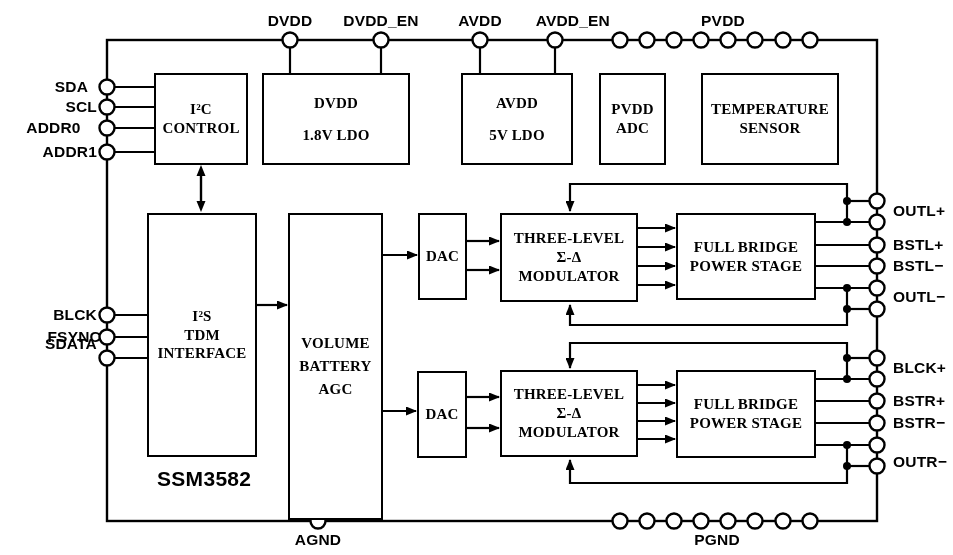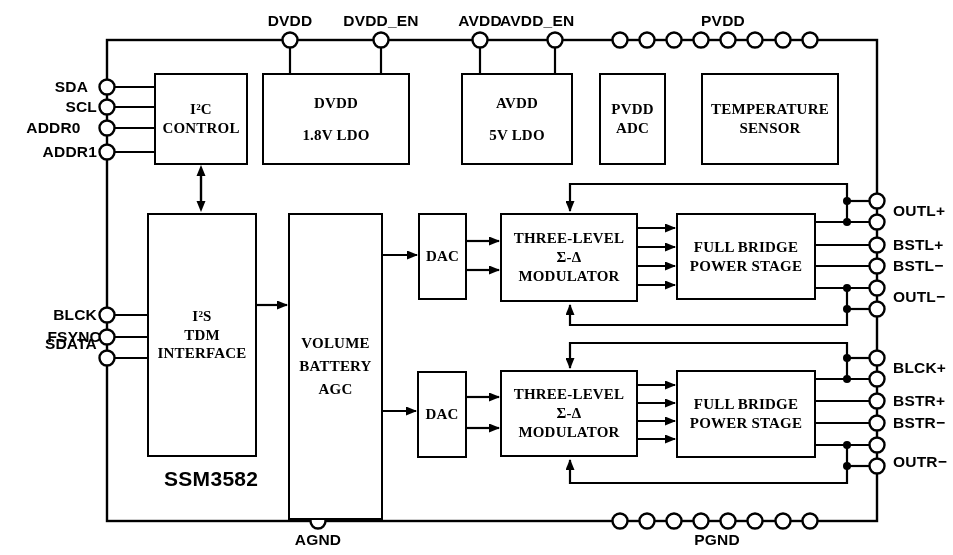--- a/index.html
+++ b/index.html
@@ -18,21 +18,21 @@
     letter-spacing:.2px;
     font-family:Liberation Serif, serif;
   }
   .lh-wide{line-height:2.15;}
   .lh-mid{line-height:1.55;}
   .plabel{
     position:absolute;z-index:3;font-weight:bold;font-size:15.5px;
     height:18px;line-height:18px;white-space:nowrap;letter-spacing:.2px;
   }
   .chiplabel{
-    position:absolute;z-index:3;font-weight:bold;font-size:21px;letter-spacing:.3px;margin-left:7px;
+    position:absolute;z-index:3;font-weight:bold;font-size:21px;letter-spacing:.3px;
   }
 </style>
 </head>
 <body>
 
 <div class="stage">
 
   <svg class="wires" width="953" height="555" viewBox="0 0 953 555">
     <defs>
       <marker id="ah" markerUnits="userSpaceOnUse" markerWidth="11" markerHeight="9" refX="10" refY="4.5" orient="auto">
@@ -215,21 +215,21 @@
 MODULATOR</span>
   </div>
   <div class="block" style="left:676px;top:370px;width:140px;height:88px">
     <span class="blabel">FULL BRIDGE
 POWER STAGE</span>
   </div>
 
   <div class="plabel" style="left:235px;top:12px;width:110px;text-align:center">DVDD</div>
   <div class="plabel" style="left:326px;top:12px;width:110px;text-align:center">DVDD_EN</div>
   <div class="plabel" style="left:425px;top:12px;width:110px;text-align:center">AVDD</div>
-  <div class="plabel" style="left:500px;top:12px;width:110px;text-align:left">AVDD_EN</div>
+  <div class="plabel" style="left:500px;top:12px;width:110px;text-align:right">AVDD_EN</div>
   <div class="plabel" style="left:668px;top:12px;width:110px;text-align:center">PVDD</div>
 
   <div class="plabel" style="left:28px;top:78px;width:87px;text-align:center">SDA</div>
   <div class="plabel" style="left:10px;top:98px;width:87px;text-align:right">SCL</div>
   <div class="plabel" style="left:10px;top:119px;width:87px;text-align:center">ADDR0</div>
   <div class="plabel" style="left:10px;top:143px;width:87px;text-align:right">ADDR1</div>
   <div class="plabel" style="left:10px;top:306px;width:87px;text-align:right">BLCK</div>
   <div class="plabel" style="left:14px;top:328px;width:87px;text-align:right">FSYNC</div>
   <div class="plabel" style="left:10px;top:335px;width:87px;text-align:right">SDATA</div>
 

